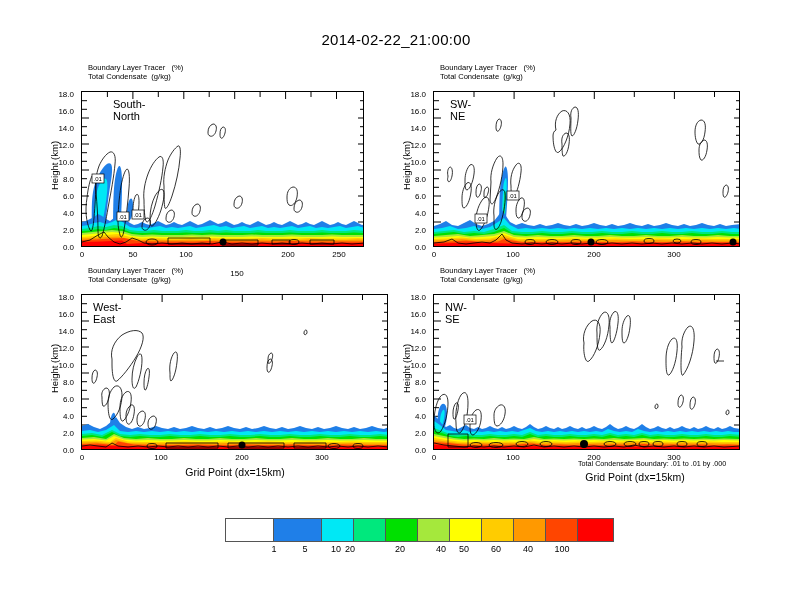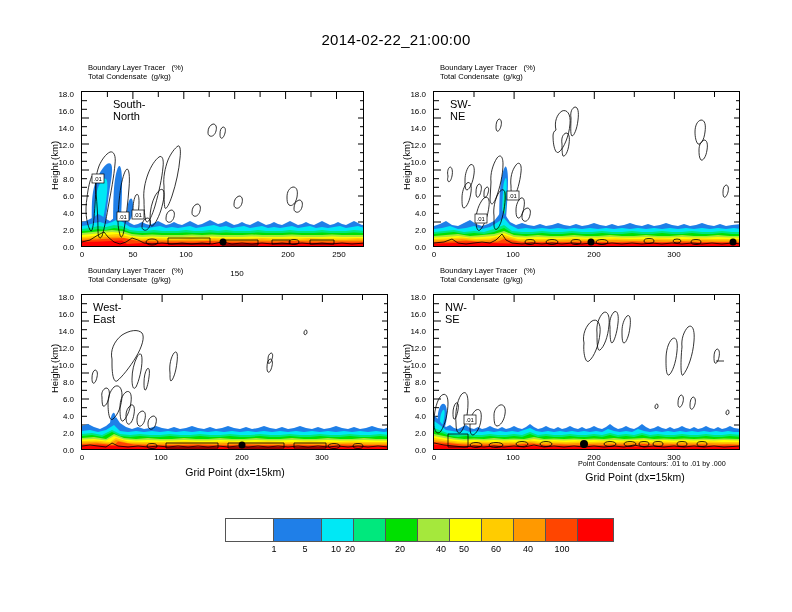--- a/index.html
+++ b/index.html
@@ -375,21 +375,21 @@
     </svg>
   </div>
 
   <div class="panel-tag" style="left:445px;top:301px;">NW-SE</div>
 
   <div class="xtick" style="left:426px;top:453px;width:16px;">0</div>
   <div class="xtick" style="left:502px;top:453px;width:22px;">100</div>
   <div class="xtick" style="left:583px;top:453px;width:22px;">200</div>
   <div class="xtick" style="left:663px;top:453px;width:22px;">300</div>
 
-  <div class="note" style="left:578px;top:459px;">Point Condensate Contours: .01 to .01 by .000</div>
+  <div class="note" style="left:578px;top:459px;">Total Condensate Boundary: .01 to .01 by .000</div>
 
   <div class="xlabel" style="left:540px;top:471px;width:190px;">Grid Point (dx=15km)</div>
 </div>
 
 <div id="cbar" style="left:225px;top:518px;">
   <div class="cell" style="width:48px;background:#ffffff;"></div>
   <div class="cell" style="width:48px;background:#1f7fe8;"></div>
   <div class="cell" style="width:32px;background:#00e8f5;"></div>
   <div class="cell" style="width:32px;background:#00e87d;"></div>
   <div class="cell" style="width:32px;background:#00e000;"></div>

